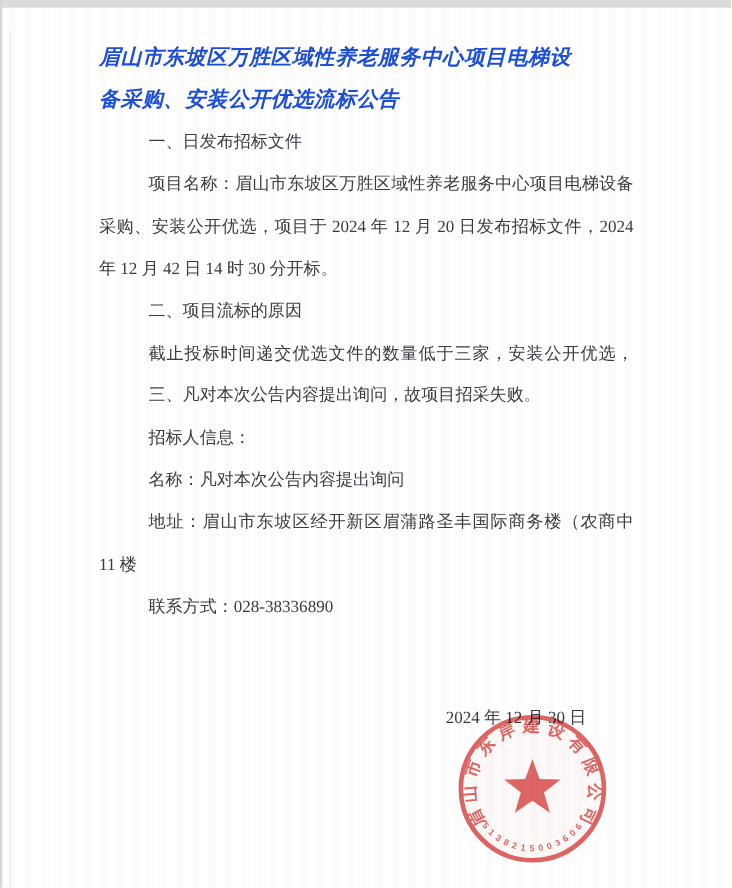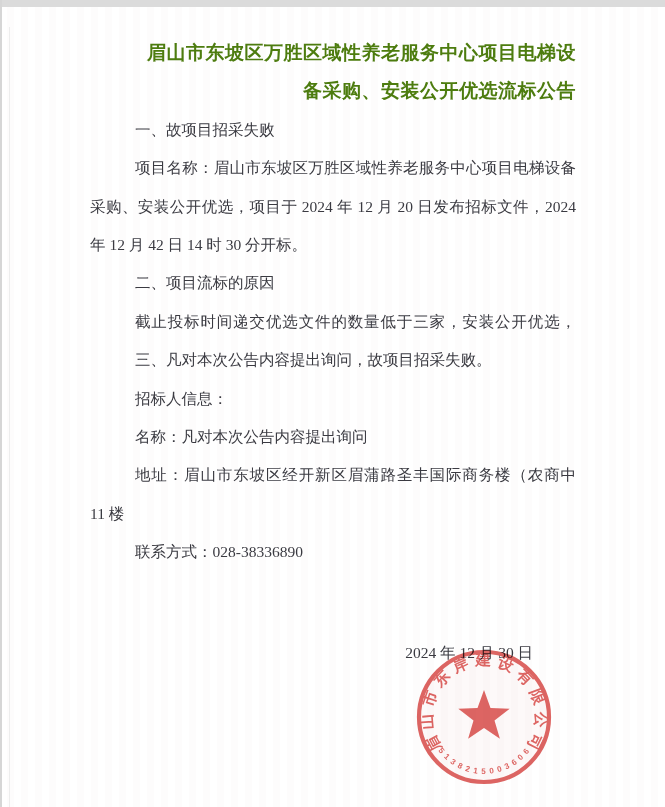--- a/index.html
+++ b/index.html
@@ -12,23 +12,23 @@
     position:relative;
     overflow:hidden;
   }
   .scan-top-band{position:absolute;top:0;left:0;width:665px;height:7px;background:#dbdbdb;}
   .scan-left-edge{position:absolute;top:0;left:0;width:2px;height:807px;background:#d6d6d6;}
   .scan-left-line{position:absolute;top:27px;left:9px;width:1px;height:780px;background:#ededed;}
 
   .doc{position:absolute;left:90px;top:34px;width:486px;}
 
   .title-line{
-    font-size:19px;font-weight:bold;color:#4d7c0f;
-    text-align:right;line-height:38.4px;height:38.4px;
-    letter-spacing:.5px;white-space:nowrap;
+    font-size:19px;font-weight:bold;color:#1d4ed8;
+    text-align:left;line-height:38.4px;height:38.4px;
+    letter-spacing:.5px;white-space:nowrap;font-style:italic;
   }
   .ln{
     font-size:15.5px;line-height:38.4px;height:38.4px;
     white-space:nowrap;color:#3a3a41;
   }
   .ln.indent{padding-left:45px;}
   .ln.jl{white-space:normal;text-align:justify;text-align-last:justify;overflow:hidden;}
 
   .signature{margin-top:63px;}
   .sig-line{
@@ -47,21 +47,21 @@
 <body>
 
 <div class="scan-top-band"></div>
 <div class="scan-left-edge"></div>
 <div class="scan-left-line"></div>
 
 <div class="doc">
   <div class="title-line">眉山市东坡区万胜区域性养老服务中心项目电梯设</div>
   <div class="title-line">备采购、安装公开优选流标公告</div>
 
-  <div class="ln indent">一、故项目招采失败</div>
+  <div class="ln indent">一、日发布招标文件</div>
   <div class="ln indent jl">项目名称：眉山市东坡区万胜区域性养老服务中心项目电梯设备</div>
   <div class="ln jl">采购、安装公开优选，项目于 2024 年 12 月 20 日发布招标文件，2024</div>
   <div class="ln">年 12 月 42 日 14 时 30 分开标。</div>
   <div class="ln indent">二、项目流标的原因</div>
   <div class="ln indent jl">截止投标时间递交优选文件的数量低于三家，安装公开优选，</div>
   <div class="ln indent">三、凡对本次公告内容提出询问，故项目招采失败。</div>
   <div class="ln indent">招标人信息：</div>
   <div class="ln indent">名称：凡对本次公告内容提出询问</div>
   <div class="ln indent jl">地址：眉山市东坡区经开新区眉蒲路圣丰国际商务楼（农商中心）</div>
   <div class="ln">11 楼</div>

